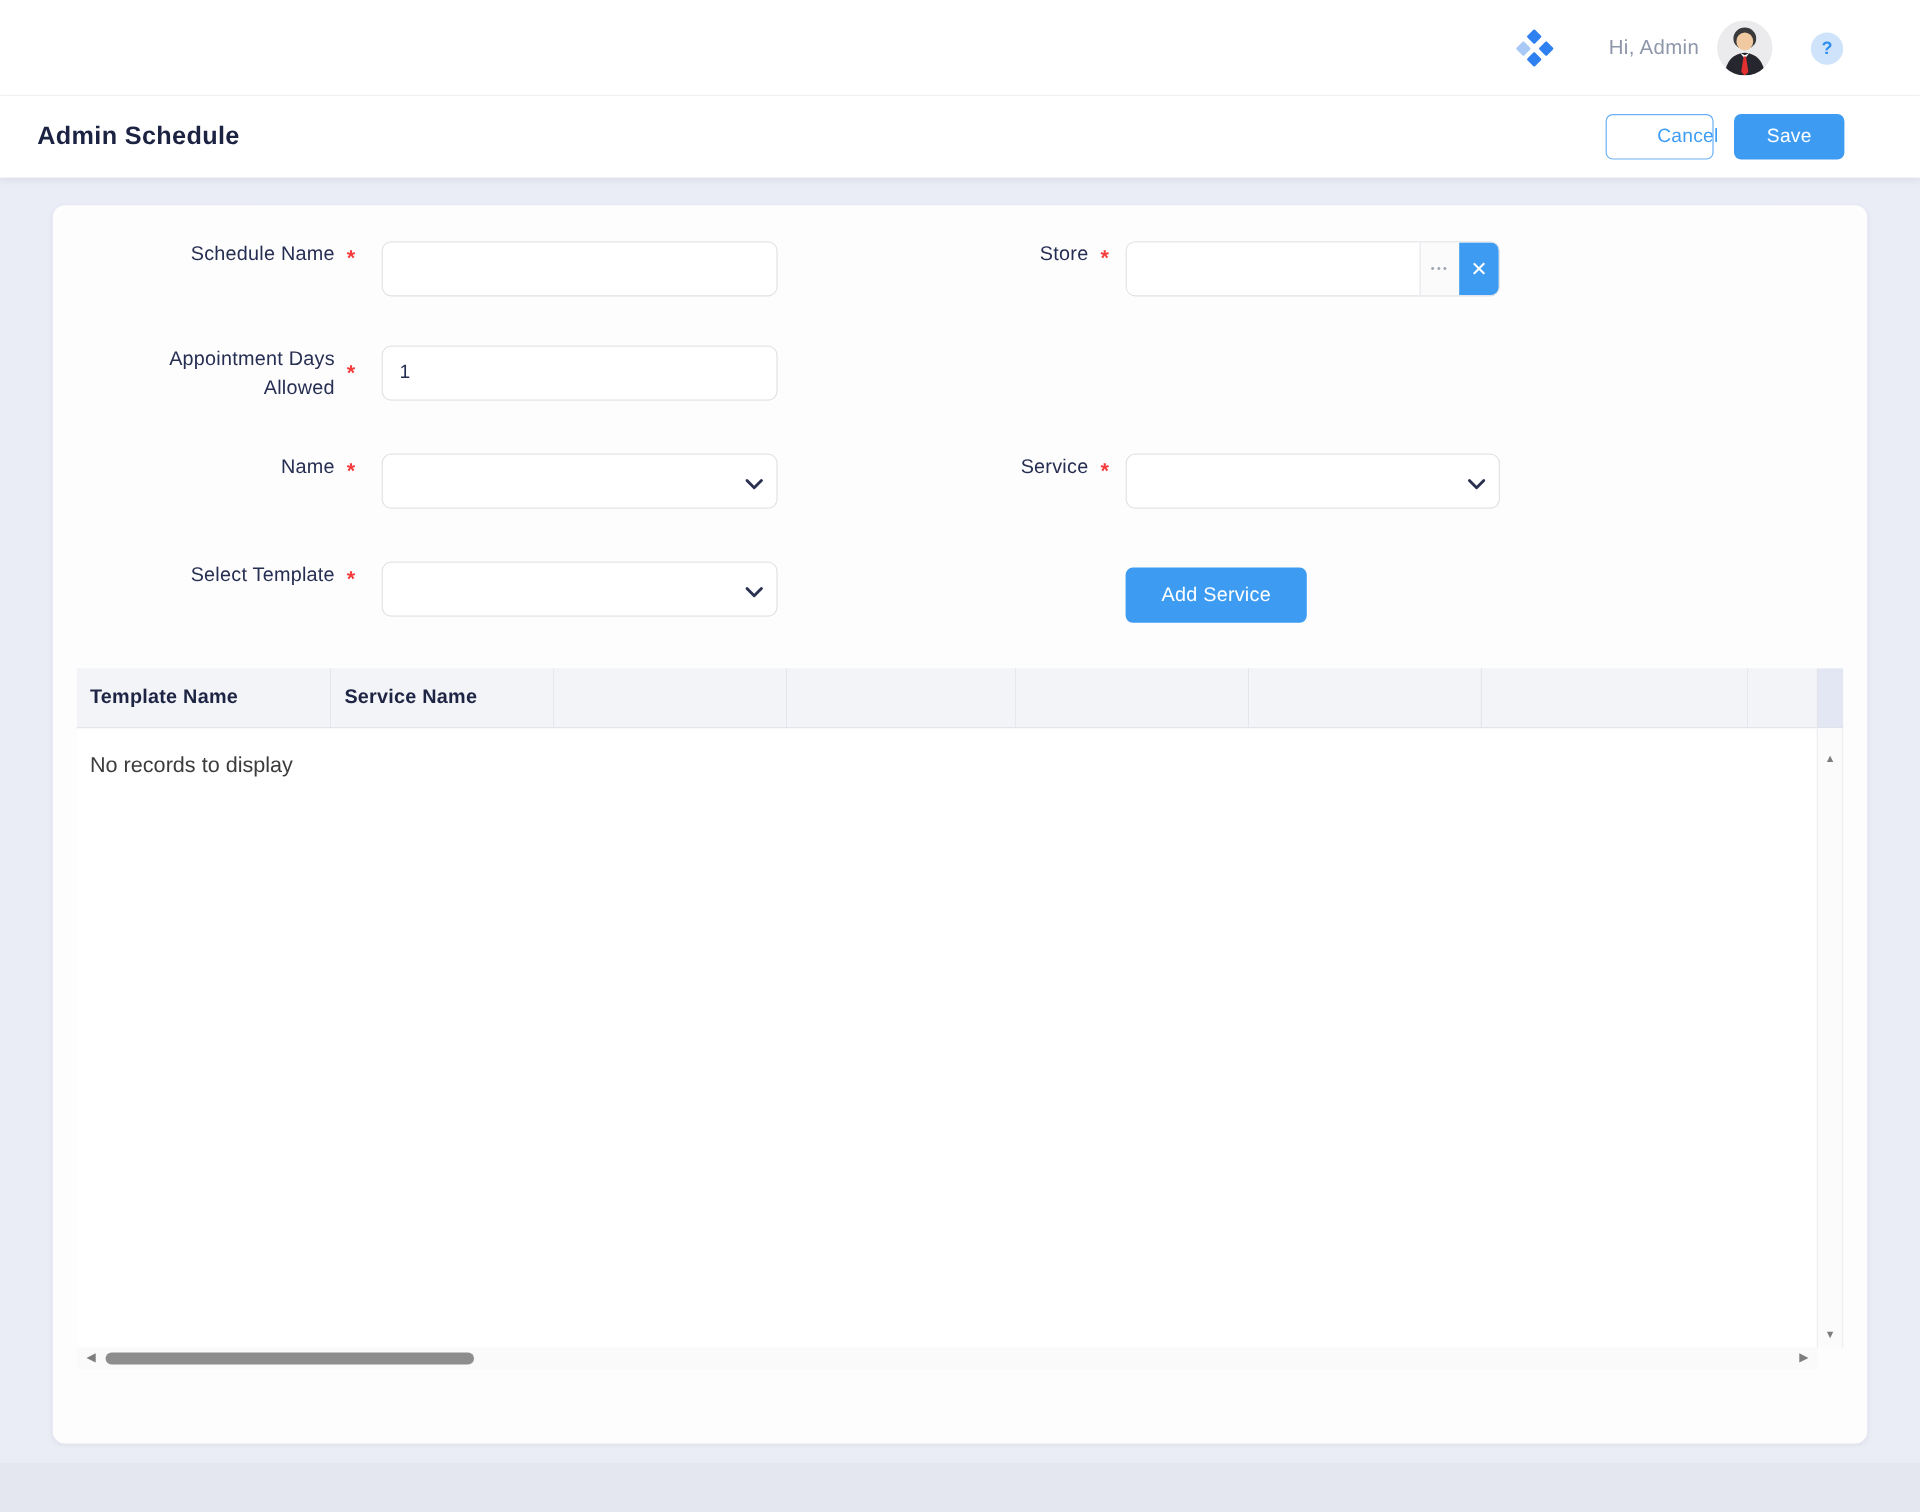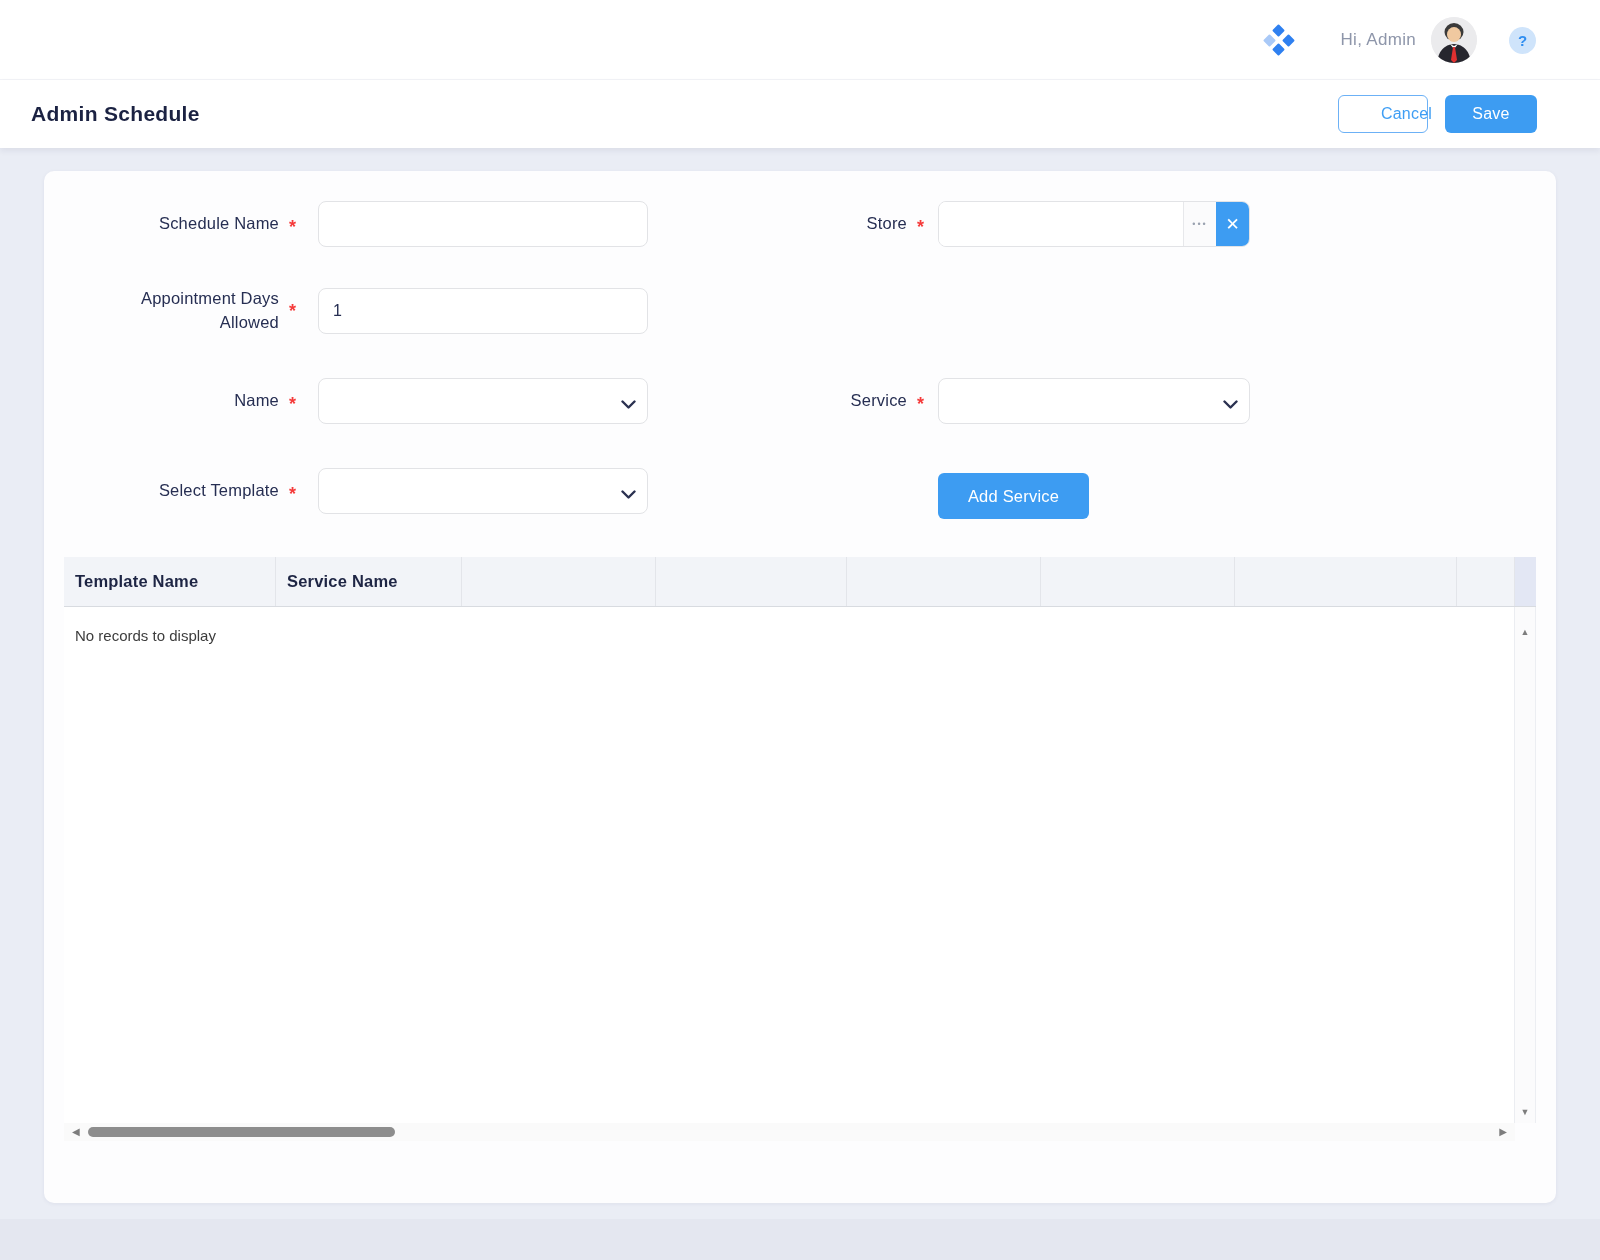--- a/index.html
+++ b/index.html
@@ -26,21 +26,21 @@
   .page-title { margin-left: 31px; font-size: 21px; font-weight: 600; letter-spacing: .3px; color: #1b2242; }
   .btn { font-size: 16px; border-radius: 6px; height: 38px; display: inline-flex; align-items: center; justify-content: center;
          cursor: pointer; letter-spacing: .2px; border: none; font-family: inherit; }
   .btn-cancel { position: absolute; right: 172px; width: 90px; background: #ffffff; border: 1px solid #6cb1f6; color: #3f9ef4; padding-left: 47px; }
   .btn-save   { position: absolute; right: 63px;  width: 92px; background: #3d9cf2; color: #ffffff; }
 
   
   .card { position: relative; margin: 23px 0 0 44px; width: 1512px; height: 1032px; background: #fdfdfe;
           border-radius: 10px; box-shadow: 0 1px 4px rgba(30,40,80,.06); }
 
-  .field-label { position: absolute; height: 46px; display: flex; align-items: center; justify-content: flex-end; gap: 10px; padding-left: 48px; }
+  .field-label { position: absolute; height: 46px; display: flex; align-items: flex-start; justify-content: flex-end; gap: 10px; padding-left: 48px; }
   .field-label .lbl { font-size: 16.5px; color: #262e52; letter-spacing: .2px; text-align: right; line-height: 1.45; }
   .req { color: #f53b3b; font-size: 18px; font-weight: bold; line-height: 1; margin-top: 5px; }
   .two-line .lbl { max-width: 170px; }
   .two-line .req { align-self: flex-start; margin-top: 14px; }
 
   .text-input { position: absolute; height: 46px; border: 1px solid #e2e3e6; border-radius: 8px; background: #fff;
                 font-size: 16px; color: #262e52; padding: 0 14px; font-family: inherit; outline: none; }
 
   .select-box { position: absolute; height: 46px; border: 1px solid #e2e3e6; border-radius: 8px; background: #fff; cursor: pointer; }
   .select-box .chev { position: absolute; right: 11px; top: 17px; }
@@ -58,21 +58,21 @@
 
   
   .grid { position: absolute; top: 386px; left: 20px; width: 1472px; }
   .grid-header { display: flex; height: 50px; border-bottom: 1px solid #d8dbe0; }
   .grid-header .hcell { background: #f2f4f8; border-right: 1px solid #e3e5ea; display: flex; align-items: center;
                         padding-left: 11px; font-size: 16.5px; font-weight: 600; color: #1e2544; letter-spacing: .2px; }
   .hcell.c0 { width: 186px; } .hcell.c1 { width: 212px; } .hcell.c2 { width: 194px; } .hcell.c3 { width: 191px; }
   .hcell.c4 { width: 194px; } .hcell.c5 { width: 194px; } .hcell.c6 { width: 222px; } .hcell.c7 { width: 58px; }
   .hcell.scrollcol { width: 21px; background: #e3e7f4; border-right: none; padding: 0; }
   .grid-body { position: relative; height: 516px; background: #ffffff; border-right: 1px solid #eceef2; }
-  .empty-msg { position: absolute; top: 20px; left: 11px; font-size: 15px; color: #3c3c3c; }
+  .empty-msg { position: absolute; top: 20px; left: 11px; font-size: 18px; color: #3c3c3c; }
   .vscroll { position: absolute; top: 0; right: 0; width: 21px; height: 516px; background: #fbfbfc; border-left: 1px solid #ebedf1; }
   .vscroll .arrow { position: absolute; left: 0; width: 20px; text-align: center; color: #7d7d7d; font-size: 9px; cursor: pointer; }
   .vscroll .up { top: 20px; } .vscroll .down { bottom: 6px; }
   .hscroll { position: relative; width: 1451px; height: 18px; background: #fafafa; }
   .hscroll .arrow { position: absolute; top: 0; height: 18px; line-height: 18px; color: #7d7d7d; font-size: 10px; cursor: pointer; }
   .hscroll .left { left: 8px; } .hscroll .right { right: 8px; }
   .hthumb { position: absolute; left: 24px; top: 4px; width: 307px; height: 10px; border-radius: 5px; background: #8d8d8d; cursor: grab; }
 
   .footer-band { margin-top: 16px; height: 42px; background: #e4e7f0; }
 </style>

